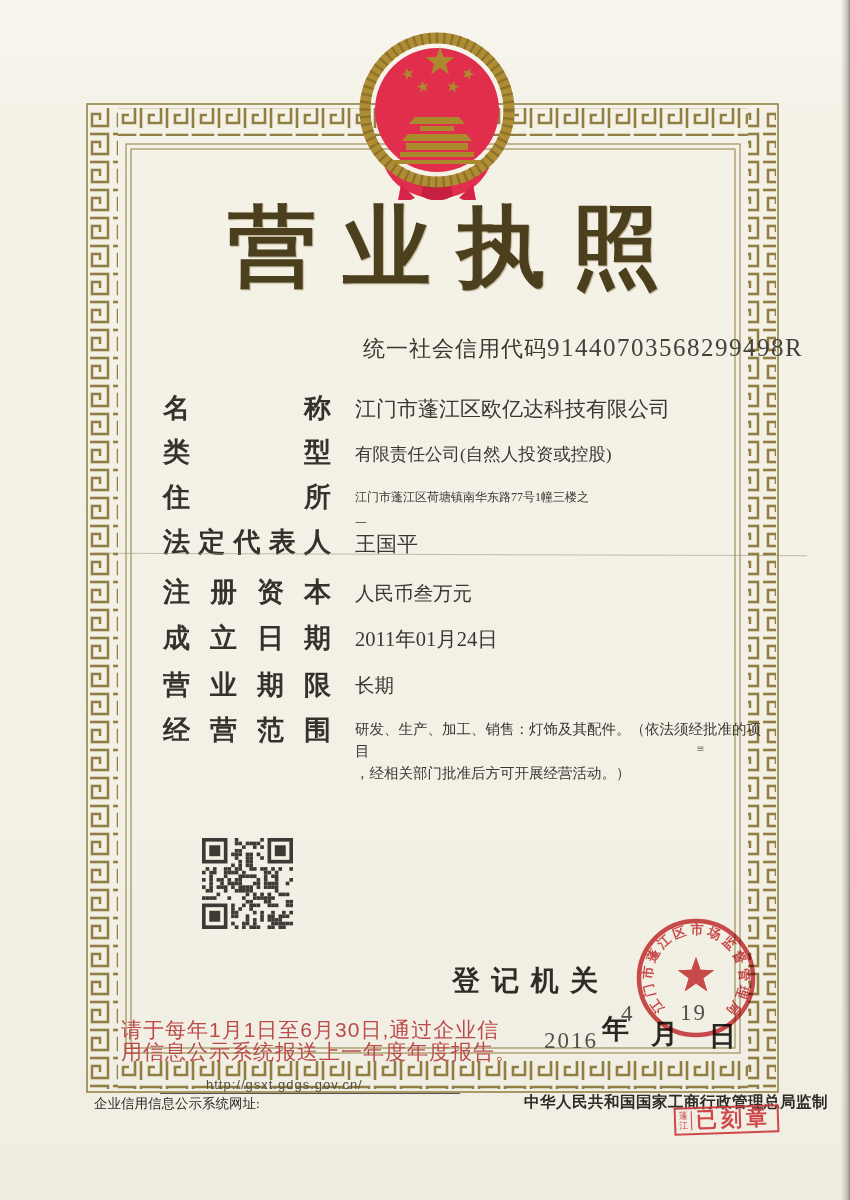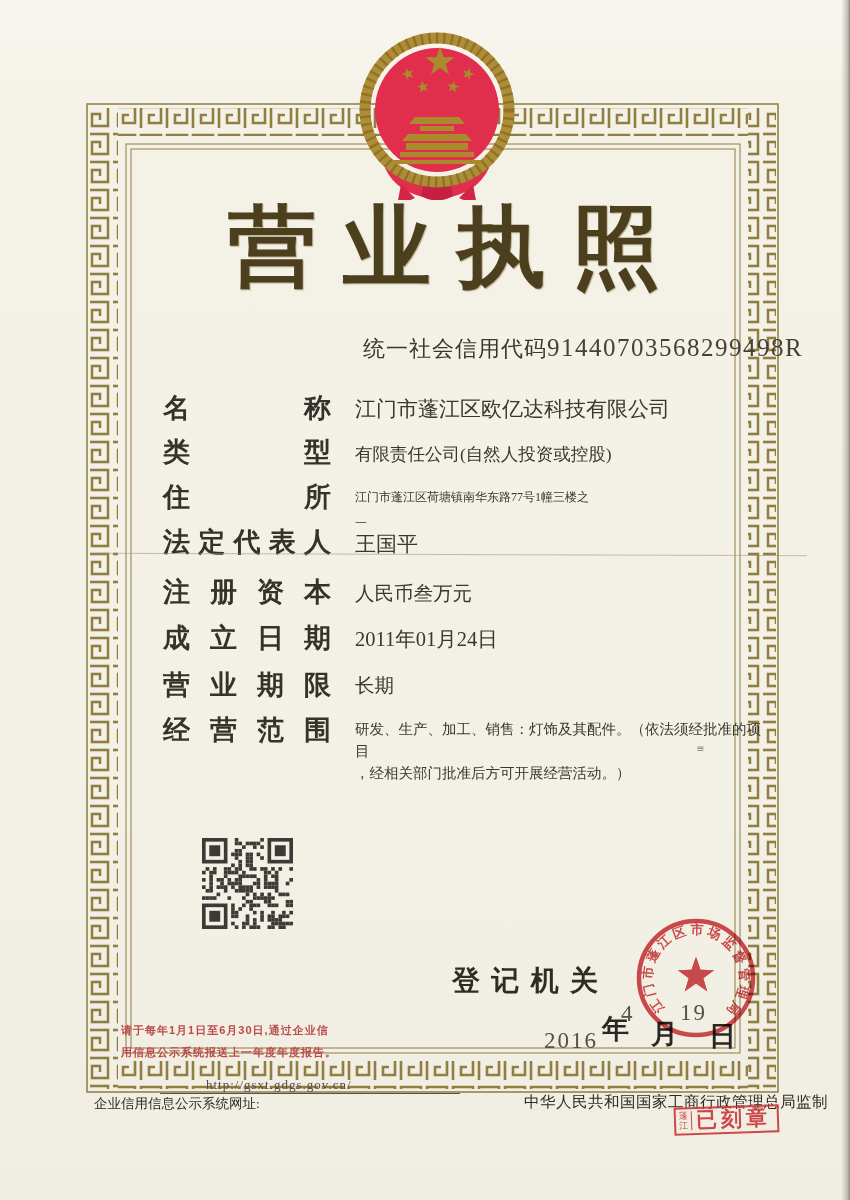--- a/index.html
+++ b/index.html
@@ -28,28 +28,28 @@
   .crease{left:95px;top:554px;width:712px;height:1px;background:rgba(150,143,126,.55);transform:rotate(.2deg);}
   .edge-shadow{right:0;top:0;width:9px;height:1200px;
     background:linear-gradient(90deg,rgba(160,156,146,0),rgba(146,142,132,.5) 70%,#8e8a80);}
   
   .reg-label{left:452px;top:962px;width:146px;display:flex;justify-content:space-between;
     font-size:28px;font-weight:bold;color:#2f2c26;}
   .reg-num{color:#53504a;font-size:23px;letter-spacing:2px;}
   .reg-unit{color:#2a2722;font-size:27px;font-weight:bold;}
   #seal{left:632px;top:916px;mix-blend-mode:multiply;opacity:.9;}
   
-  .notice{left:121px;top:1019px;font-size:11px;font-weight:bold;color:#bb4a49;
+  .notice{left:121px;top:1019px;font-size:21px;font-weight:normal;color:#bb4a49;
     line-height:22px;letter-spacing:1px;font-family:"Liberation Sans","DejaVu Sans",sans-serif;}
   
   .f-left{left:94px;top:1095px;font-size:13.5px;font-weight:normal;color:#2e2a24;}
   .f-url{left:206px;top:1077px;font-size:13px;color:#514d44;letter-spacing:1px;
-    font-family:Liberation Serif, serif;}
+    font-family:Liberation Sans, sans-serif;}
   .f-urlline{left:160px;top:1093px;width:300px;height:1px;background:#57534a;}
-  .f-right{left:524px;top:1092px;font-size:15.5px;font-weight:normal;color:#2e2a24;letter-spacing:.5px;}
+  .f-right{left:524px;top:1092px;font-size:15.5px;font-weight:bold;color:#2e2a24;letter-spacing:.5px;}
   .stamp{left:674px;top:1106px;display:inline-flex;align-items:center;gap:4px;
     border:2.5px solid #cc3a3c;color:#cc3a3c;padding:1px 6px 2px 3px;transform:rotate(-2deg);opacity:.92;}
   .stamp .region{display:flex;flex-direction:column;font-size:9px;line-height:1.05;
     border-right:1.5px solid #cc3a3c;padding-right:3px;}
   .stamp .big{font-size:21px;font-weight:bold;letter-spacing:4px;line-height:1;}
 </style>
 </head>
 <body>
 
 <div class="page">

